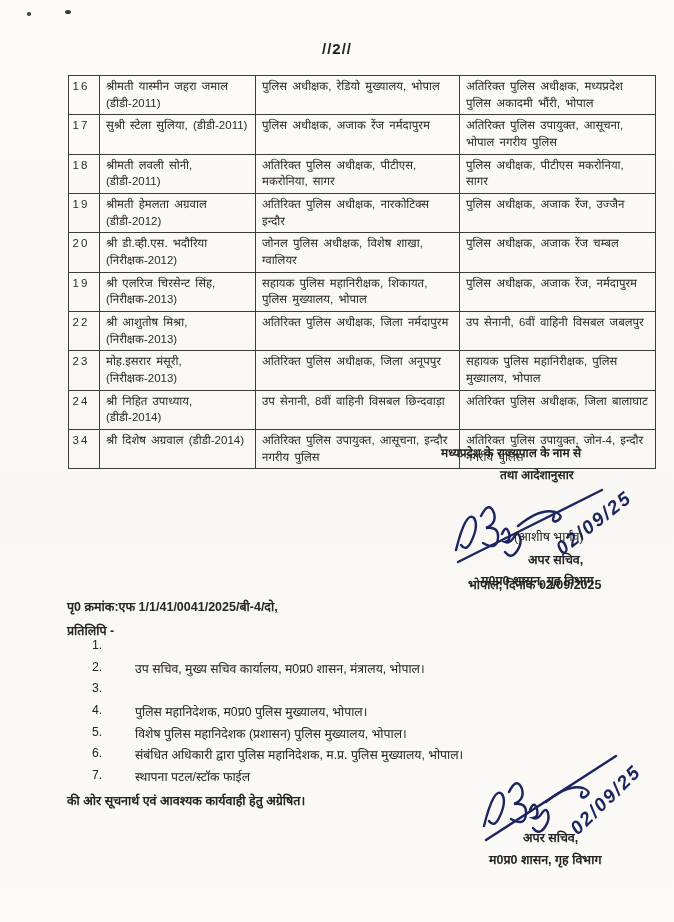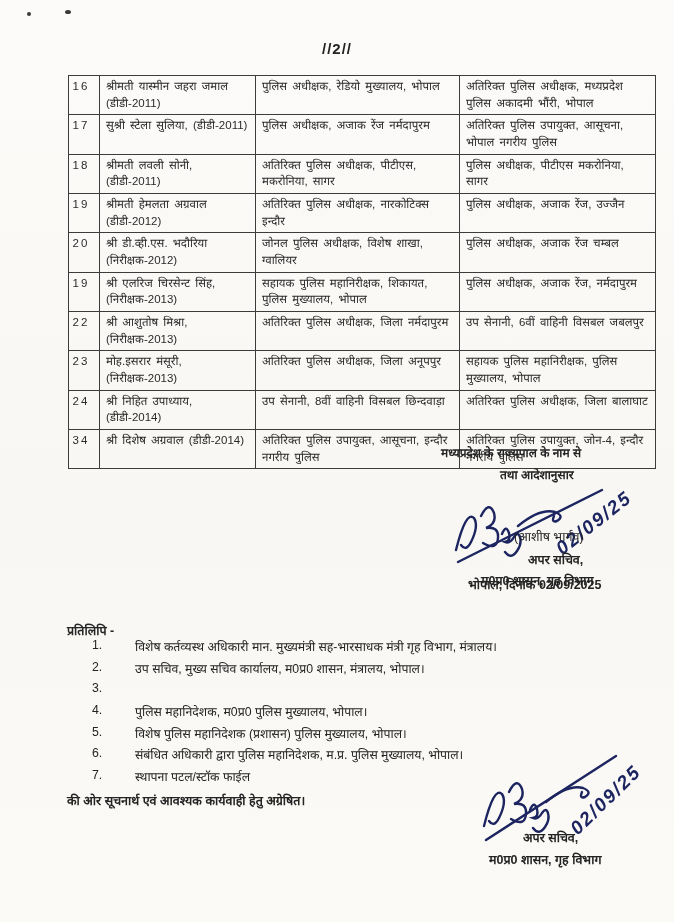--- a/index.html
+++ b/index.html
@@ -133,26 +133,26 @@
     <g transform="rotate(-38 140 48)">
       <text x="96" y="56" font-size="19" font-style="italic" font-weight="bold" fill="#1c2560" letter-spacing="2">02/09/25</text>
     </g>
   </svg>
 
   <div class="abs txt" style="left:514px;top:528px;font-weight:400;">(आशीष भार्गव)</div>
   <div class="abs txt" style="left:528px;top:551px;font-weight:600;">अपर सचिव,</div>
   <div class="abs txt" style="left:481px;top:572px;font-weight:600;">म0प्र0 शासन, गृह विभाग</div>
   <div class="abs txt" style="left:468px;top:576px;font-weight:700;text-align:center;">भोपाल, दिनांक 02/09/2025</div>
 
+  <div class="abs ref-line" style="left:67px;top:598px;">पृ0 क्रमांक:एफ 1/1/41/0041/2025/बी-4/दो,</div>
   <div class="abs ref-line" style="left:67px;top:622px;">प्रतिलिपि -</div>
 
   <div class="copy-list">
       <div class="copy-item">
         <span class="no">1.</span>
-        <span class="it">विशेष कर्तव्यस्थ अधिकारी मान. मुख्यमंत्री सह-भारसाधक मंत्री गृह विभाग, मंत्रालय।</span>
       </div>
       <div class="copy-item">
         <span class="no">2.</span>
         <span class="it">उप सचिव, मुख्य सचिव कार्यालय, म0प्र0 शासन, मंत्रालय, भोपाल।</span>
       </div>
       <div class="copy-item">
         <span class="no">3.</span>
       </div>
       <div class="copy-item">
         <span class="no">4.</span>

